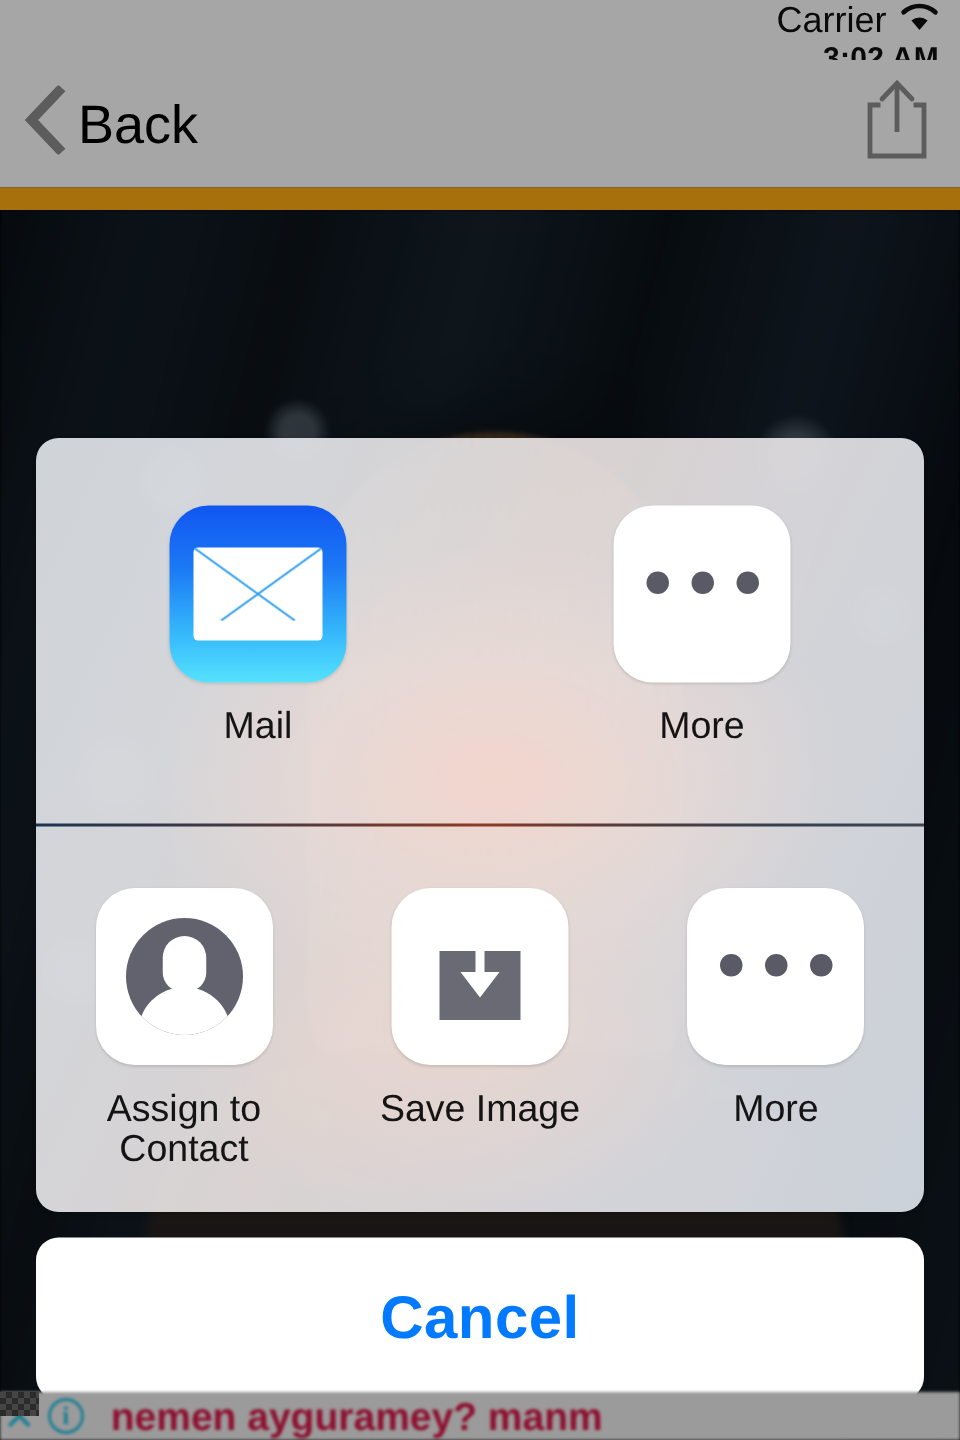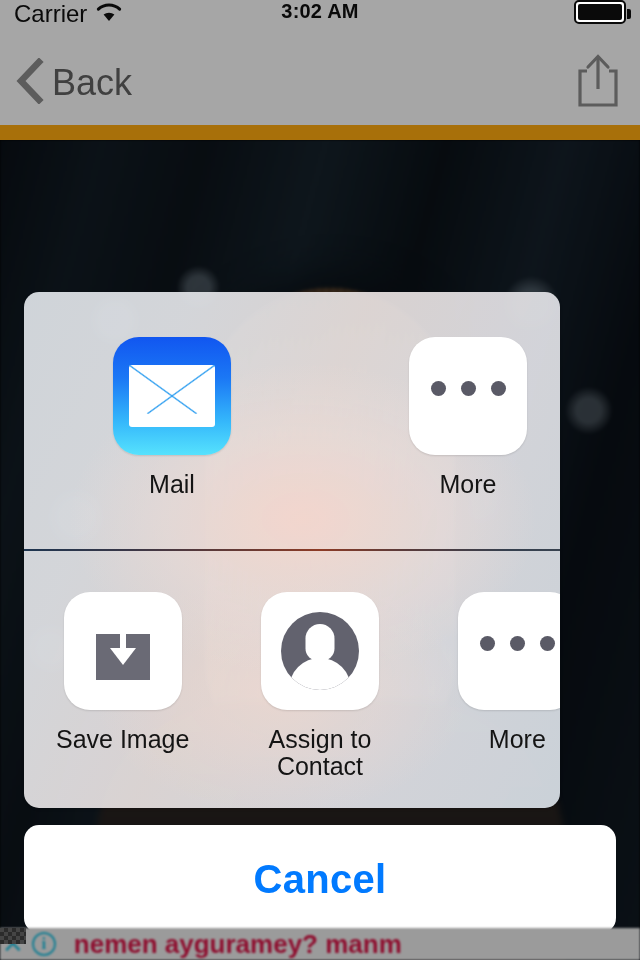--- a/index.html
+++ b/index.html
@@ -69,23 +69,23 @@
   }
   .photo-dim {
     position:absolute; left:0; top:140px; width:640px; height:820px;
     background:rgba(0,0,0,0.34);
   }
 
   
   .status-bar {
     position:absolute; left:0; top:0; width:640px; height:40px;
     background:#a6a6a6;
-    display:flex; align-items:flex-start;
+    display:flex; align-items:flex-end;
     padding:0 14px;
-    font-size:24px; color:#0a0a0a;
+    font-size:24px; color:#0a0a0a;flex-direction:column;
   }
   .status-left { display:flex; align-items:center; gap:9px; flex:1; }
   .status-center { flex:0 0 auto; font-weight:bold; font-size:20px; letter-spacing:.2px; }
   .status-right { flex:1; display:flex; justify-content:flex-end; align-items:center; }
   .wifi-icon { display:block; }
   .battery {
     position:relative; width:52px; height:24px;
     border:2.5px solid #0a0a0a; border-radius:5px;
     background:#fff;
   }
@@ -100,33 +100,33 @@
 
   
   .nav-bar {
     position:absolute; left:0; top:40px; width:640px; height:85px;
     background:#a6a6a6;
     display:flex; align-items:center; justify-content:space-between;
     padding:0 18px 0 14px;
   }
   .back-btn { display:flex; align-items:center; gap:8px; cursor:pointer; }
   .back-chevron { display:block; }
-  .back-label { font-size:36px; color:#404040; }
+  .back-label { font-size:36px; color:#000000; }
   .share-btn { cursor:pointer; display:block; }
 
   
   .gold-bar {
     position:absolute; left:0; top:125px; width:640px; height:15px;
     background:#a8700a;
   }
 
   
   .share-panel {
     position:absolute;
-    left:24px; top:292px; width:536px; height:516px;
+    left:24px; top:292px; width:592px; height:516px;
     border-radius:15px;
     overflow:hidden;
     background:
       radial-gradient(ellipse 300px 200px at 52% 44%, rgba(244,214,205,0.92) 0%, rgba(236,219,214,0.55) 45%, rgba(0,0,0,0) 78%),
       radial-gradient(ellipse 260px 170px at 48% 78%, rgba(240,216,206,0.70) 0%, rgba(0,0,0,0) 72%),
       linear-gradient(115deg,
         rgba(214,219,224,0.97) 0%,
         rgba(220,222,226,0.96) 22%,
         rgba(228,221,220,0.95) 45%,
         rgba(219,220,225,0.96) 70%,
@@ -354,39 +354,39 @@
         <div class="tile-label">More</div>
       </div>
 
     </div>
 
     <div class="row-divider"></div>
 
     <div class="share-row row-bottom">
 
       <div class="share-item">
-        <div class="app-tile tile-save">
-          <div class="save-box"></div>
-          <div class="save-arrow-stem"></div>
-          <div class="save-arrow-head"></div>
-        </div>
-        <div class="tile-label">Save Image</div>
-      </div>
-
-      <div class="share-item">
         <div class="app-tile tile-contact">
           <div class="contact-circle">
             <div class="contact-head"></div>
             <div class="contact-body"></div>
           </div>
         </div>
         <div class="tile-label">Assign to Contact</div>
       </div>
 
       <div class="share-item">
+        <div class="app-tile tile-save">
+          <div class="save-box"></div>
+          <div class="save-arrow-stem"></div>
+          <div class="save-arrow-head"></div>
+        </div>
+        <div class="tile-label">Save Image</div>
+      </div>
+
+      <div class="share-item">
         <div class="app-tile tile-more">
           <div class="dots">
             <span class="dot"></span>
             <span class="dot"></span>
             <span class="dot"></span>
           </div>
         </div>
         <div class="tile-label">More</div>
       </div>
 

